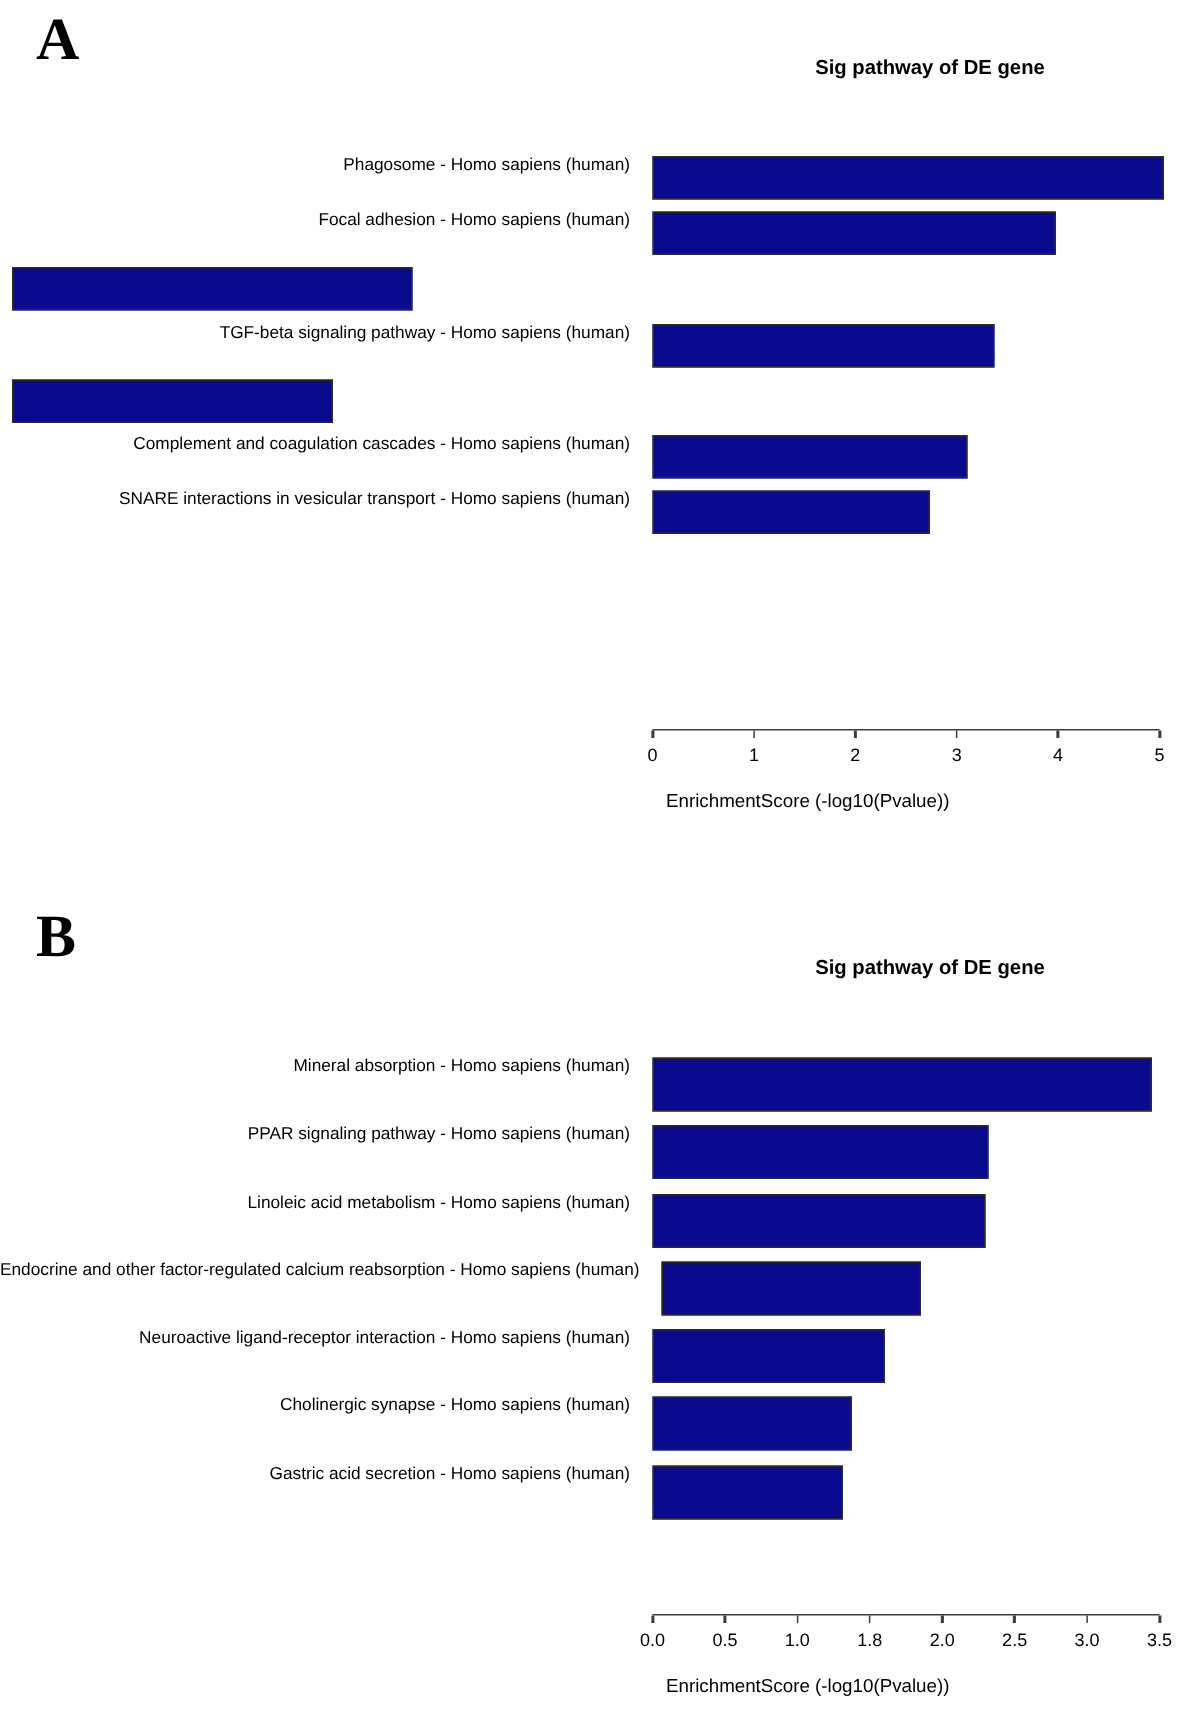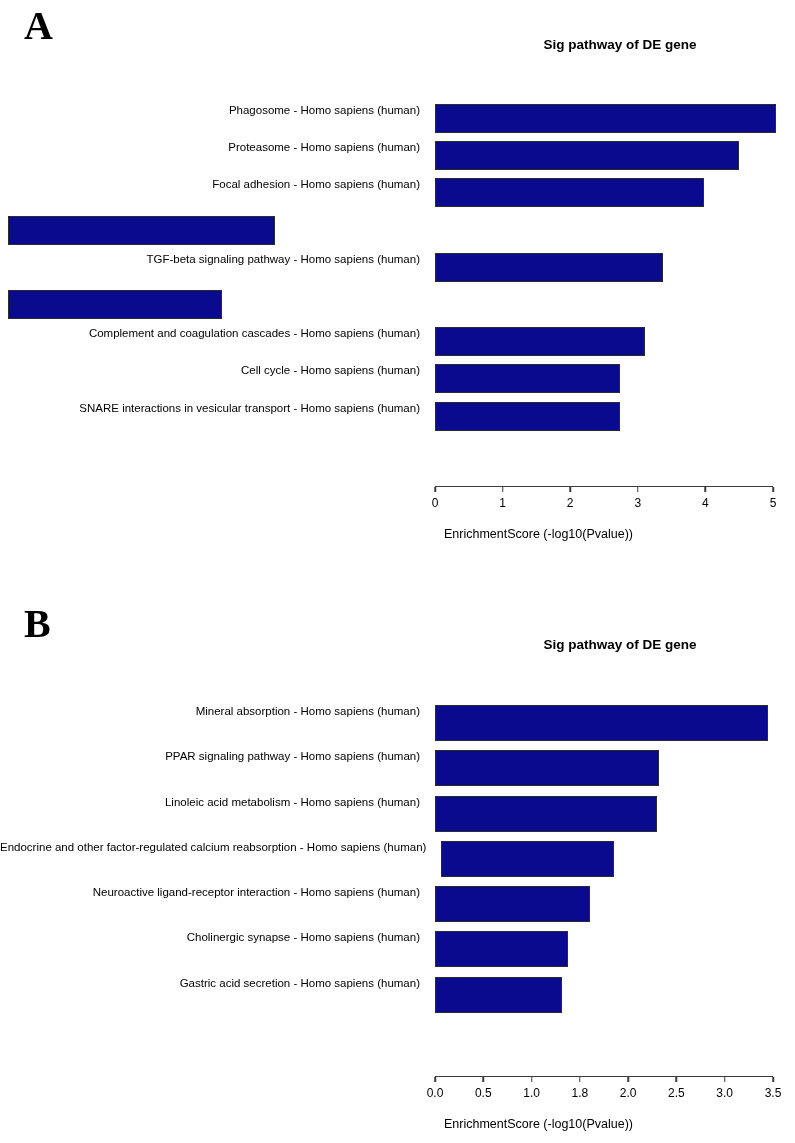--- a/index.html
+++ b/index.html
@@ -73,26 +73,20 @@
     <div class="panel-letter">A</div>
     <h2 class="chart-title">Sig pathway of DE gene</h2>
     <div class="rows">
         <div class="row">
           <div class="bar-label">Phagosome - Homo sapiens (human)</div>
           <div class="bar-track">
             <div class="bar" style="width: 101%; background: rgb(10, 10, 143);"></div>
           </div>
         </div>
         <div class="row">
-          <div class="bar-label">Proteasome - Homo sapiens (human)</div>
-          <div class="bar-track">
-            <div class="bar" style="width: 90%; background: rgb(10, 10, 143);"></div>
-          </div>
-        </div>
-        <div class="row">
           <div class="bar-label">Focal adhesion - Homo sapiens (human)</div>
           <div class="bar-track">
             <div class="bar" style="width: 79.6%; background: rgb(10, 10, 143);"></div>
           </div>
         </div>
         <div class="row">
           <div class="bar-track">
             <div class="bar" style="width: 79%; background: rgb(10, 10, 143);"></div>
           </div>
         </div>
@@ -104,26 +98,20 @@
         </div>
         <div class="row">
           <div class="bar-track">
             <div class="bar" style="width: 63.4%; background: rgb(10, 10, 143);"></div>
           </div>
         </div>
         <div class="row">
           <div class="bar-label">Complement and coagulation cascades - Homo sapiens (human)</div>
           <div class="bar-track">
             <div class="bar" style="width: 62%; background: rgb(10, 10, 143);"></div>
-          </div>
-        </div>
-        <div class="row">
-          <div class="bar-label">Cell cycle - Homo sapiens (human)</div>
-          <div class="bar-track">
-            <div class="bar" style="width: 54.8%; background: rgb(10, 10, 143);"></div>
           </div>
         </div>
         <div class="row">
           <div class="bar-label">SNARE interactions in vesicular transport - Homo sapiens (human)</div>
           <div class="bar-track">
             <div class="bar" style="width: 54.8%; background: rgb(10, 10, 143);"></div>
           </div>
         </div>
       </div>
     <div class="axis">

